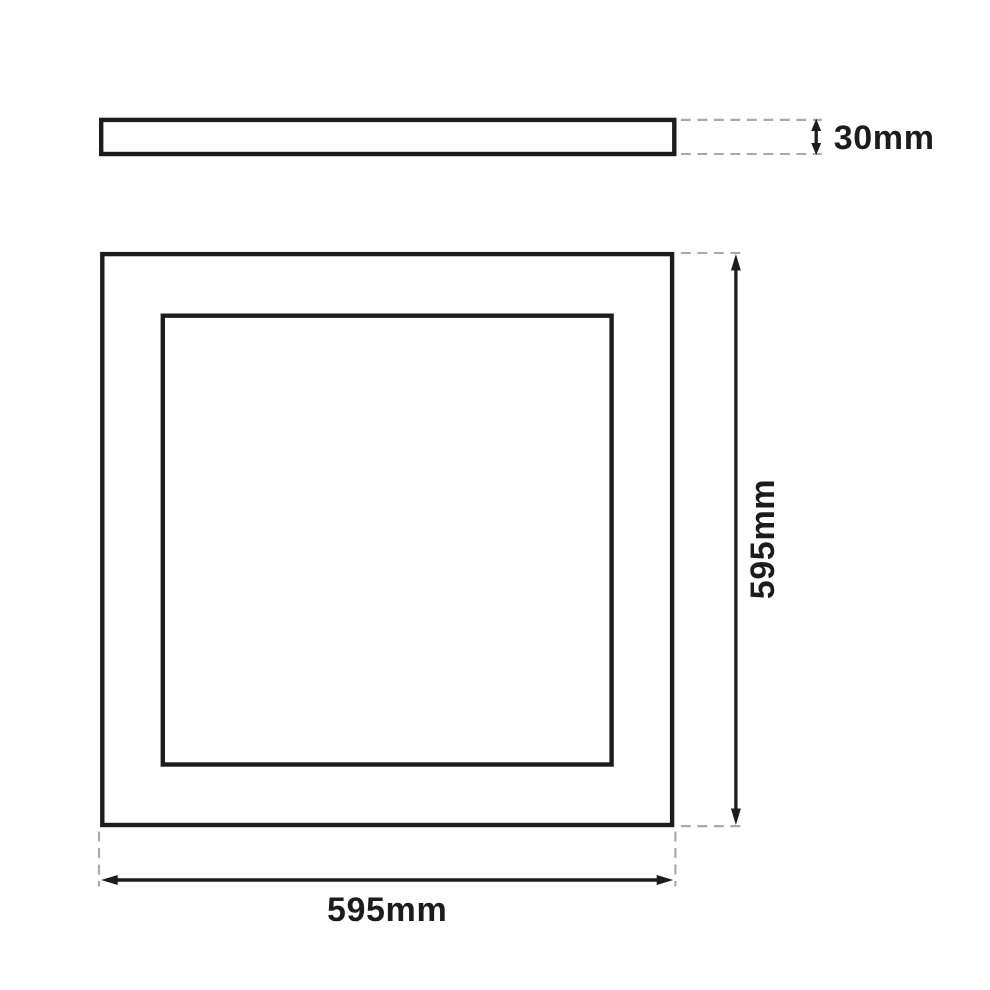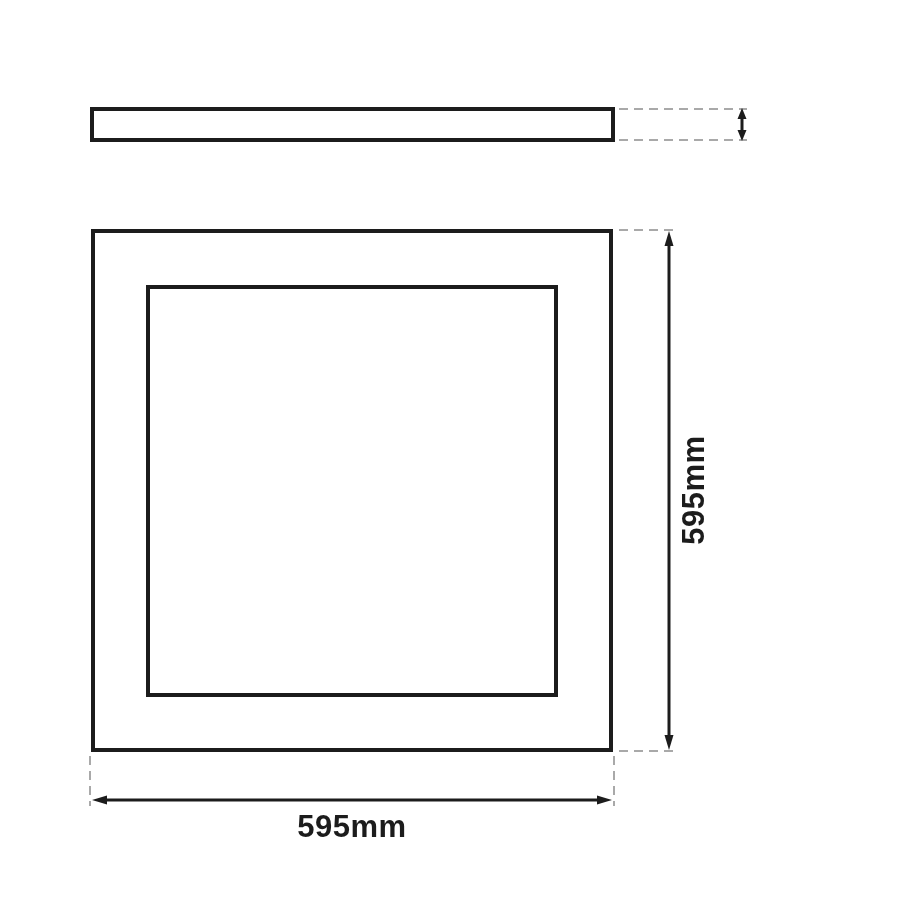--- a/index.html
+++ b/index.html
@@ -98,18 +98,19 @@
     <line class="ext" x1="90" y1="756" x2="90" y2="806"></line>
     <line class="ext" x1="614" y1="756" x2="614" y2="806"></line>
 
     <g>
       <line class="dim" x1="104" y1="800" x2="600" y2="800"></line>
       <polygon class="head" points="92,800 107,795.5 107,804.5"></polygon>
       <polygon class="head" points="612,800 597,795.5 597,804.5"></polygon>
     </g>
   </svg>
 
+  <div class="label thickness-label">30mm</div>
 
   <div class="label height-label">595mm</div>
 
   <div class="label width-label">595mm</div>
 
 </div>
 
 </body></html>

